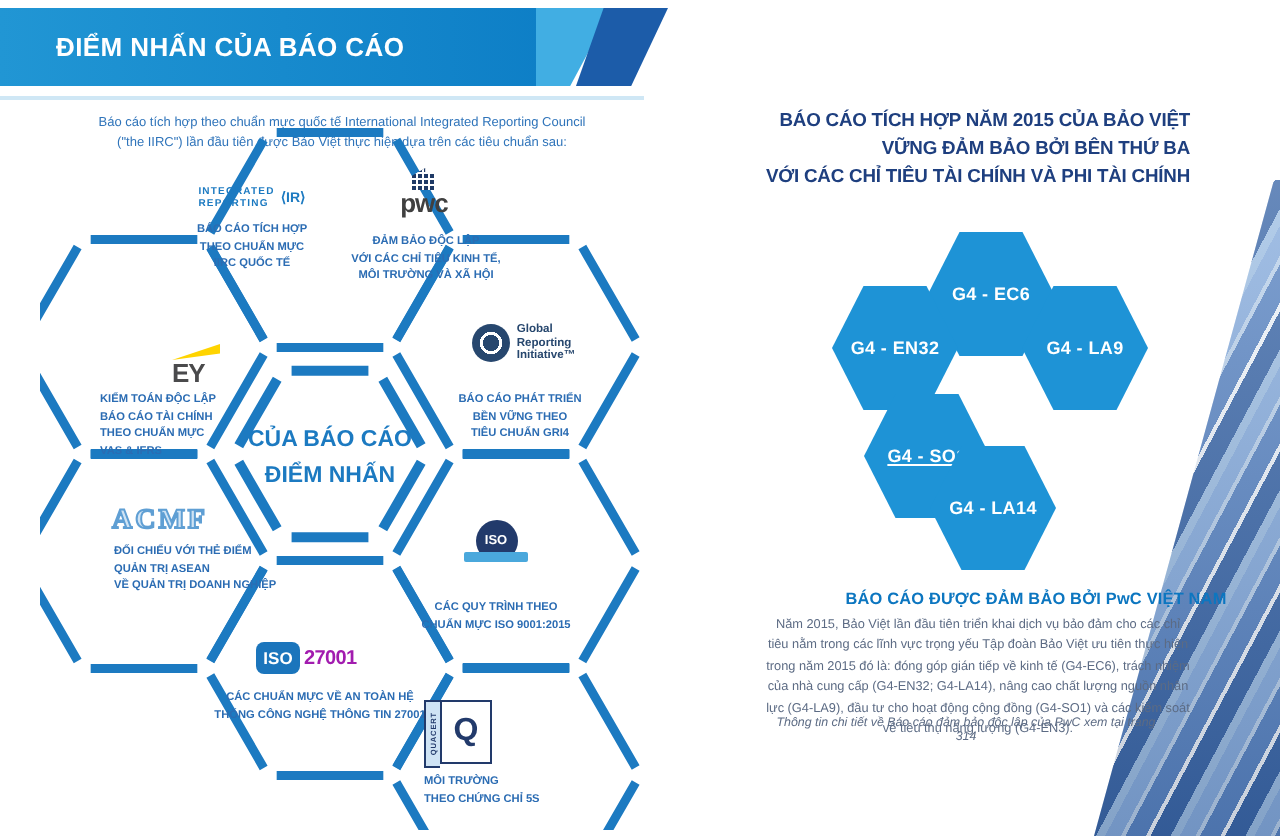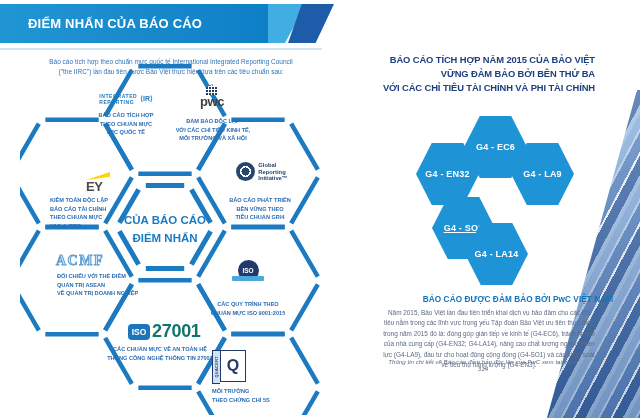--- a/index.html
+++ b/index.html
@@ -49,21 +49,21 @@
   .acmf-word{position:absolute;left:56px;top:253px;font-size:14px;font-weight:800;
        letter-spacing:1.5px;color:#cfe3f4;font-family:Liberation Serif, serif;-webkit-text-stroke:1px #5f9fd4;}
   .iso9001{position:absolute;left:232px;top:260px;width:32px;display:flex;flex-direction:column;
        align-items:center;}
   .iso9001-circle{width:21px;height:21px;border-radius:50%;background:#223a6b;color:#fff;
        font-size:6.5px;font-weight:bold;display:flex;align-items:center;justify-content:center;}
   .iso9001-ribbon{width:32px;height:5px;background:#4aa8dc;margin-top:-5px;border-radius:1px;}
   .iso27001{position:absolute;left:128px;top:321px;display:flex;align-items:center;gap:2px;}
   .iso27001-box{width:22px;height:16px;border-radius:4px;background:#1b75bc;color:#fff;
        font-size:8.5px;font-weight:800;display:flex;align-items:center;justify-content:center;}
-  .iso27001-num{font-size:18px;font-weight:800;color:#0f766e;letter-spacing:-.3px;}
+  .iso27001-num{font-size:10px;font-weight:800;color:#a21caf;letter-spacing:-.3px;}
   .quacert{position:absolute;left:212px;top:350px;display:flex;}
   .quacert-strip{width:7px;height:32px;background:#cfe3f4;border:1px solid #223a6b;border-right:none;
        display:flex;align-items:center;justify-content:center;}
   .quacert-strip span{writing-mode:vertical-rl;transform:rotate(180deg);font-size:3.8px;
        font-weight:bold;color:#223a6b;letter-spacing:.4px;}
   .quacert-box{width:26px;height:32px;border:1.5px solid #223a6b;box-sizing:border-box;background:#fff;
        display:flex;align-items:center;justify-content:center;font-size:16px;font-weight:800;
        color:#223a6b;}
   
   .r-title{position:absolute;left:363px;top:53px;width:232px;text-align:right;

